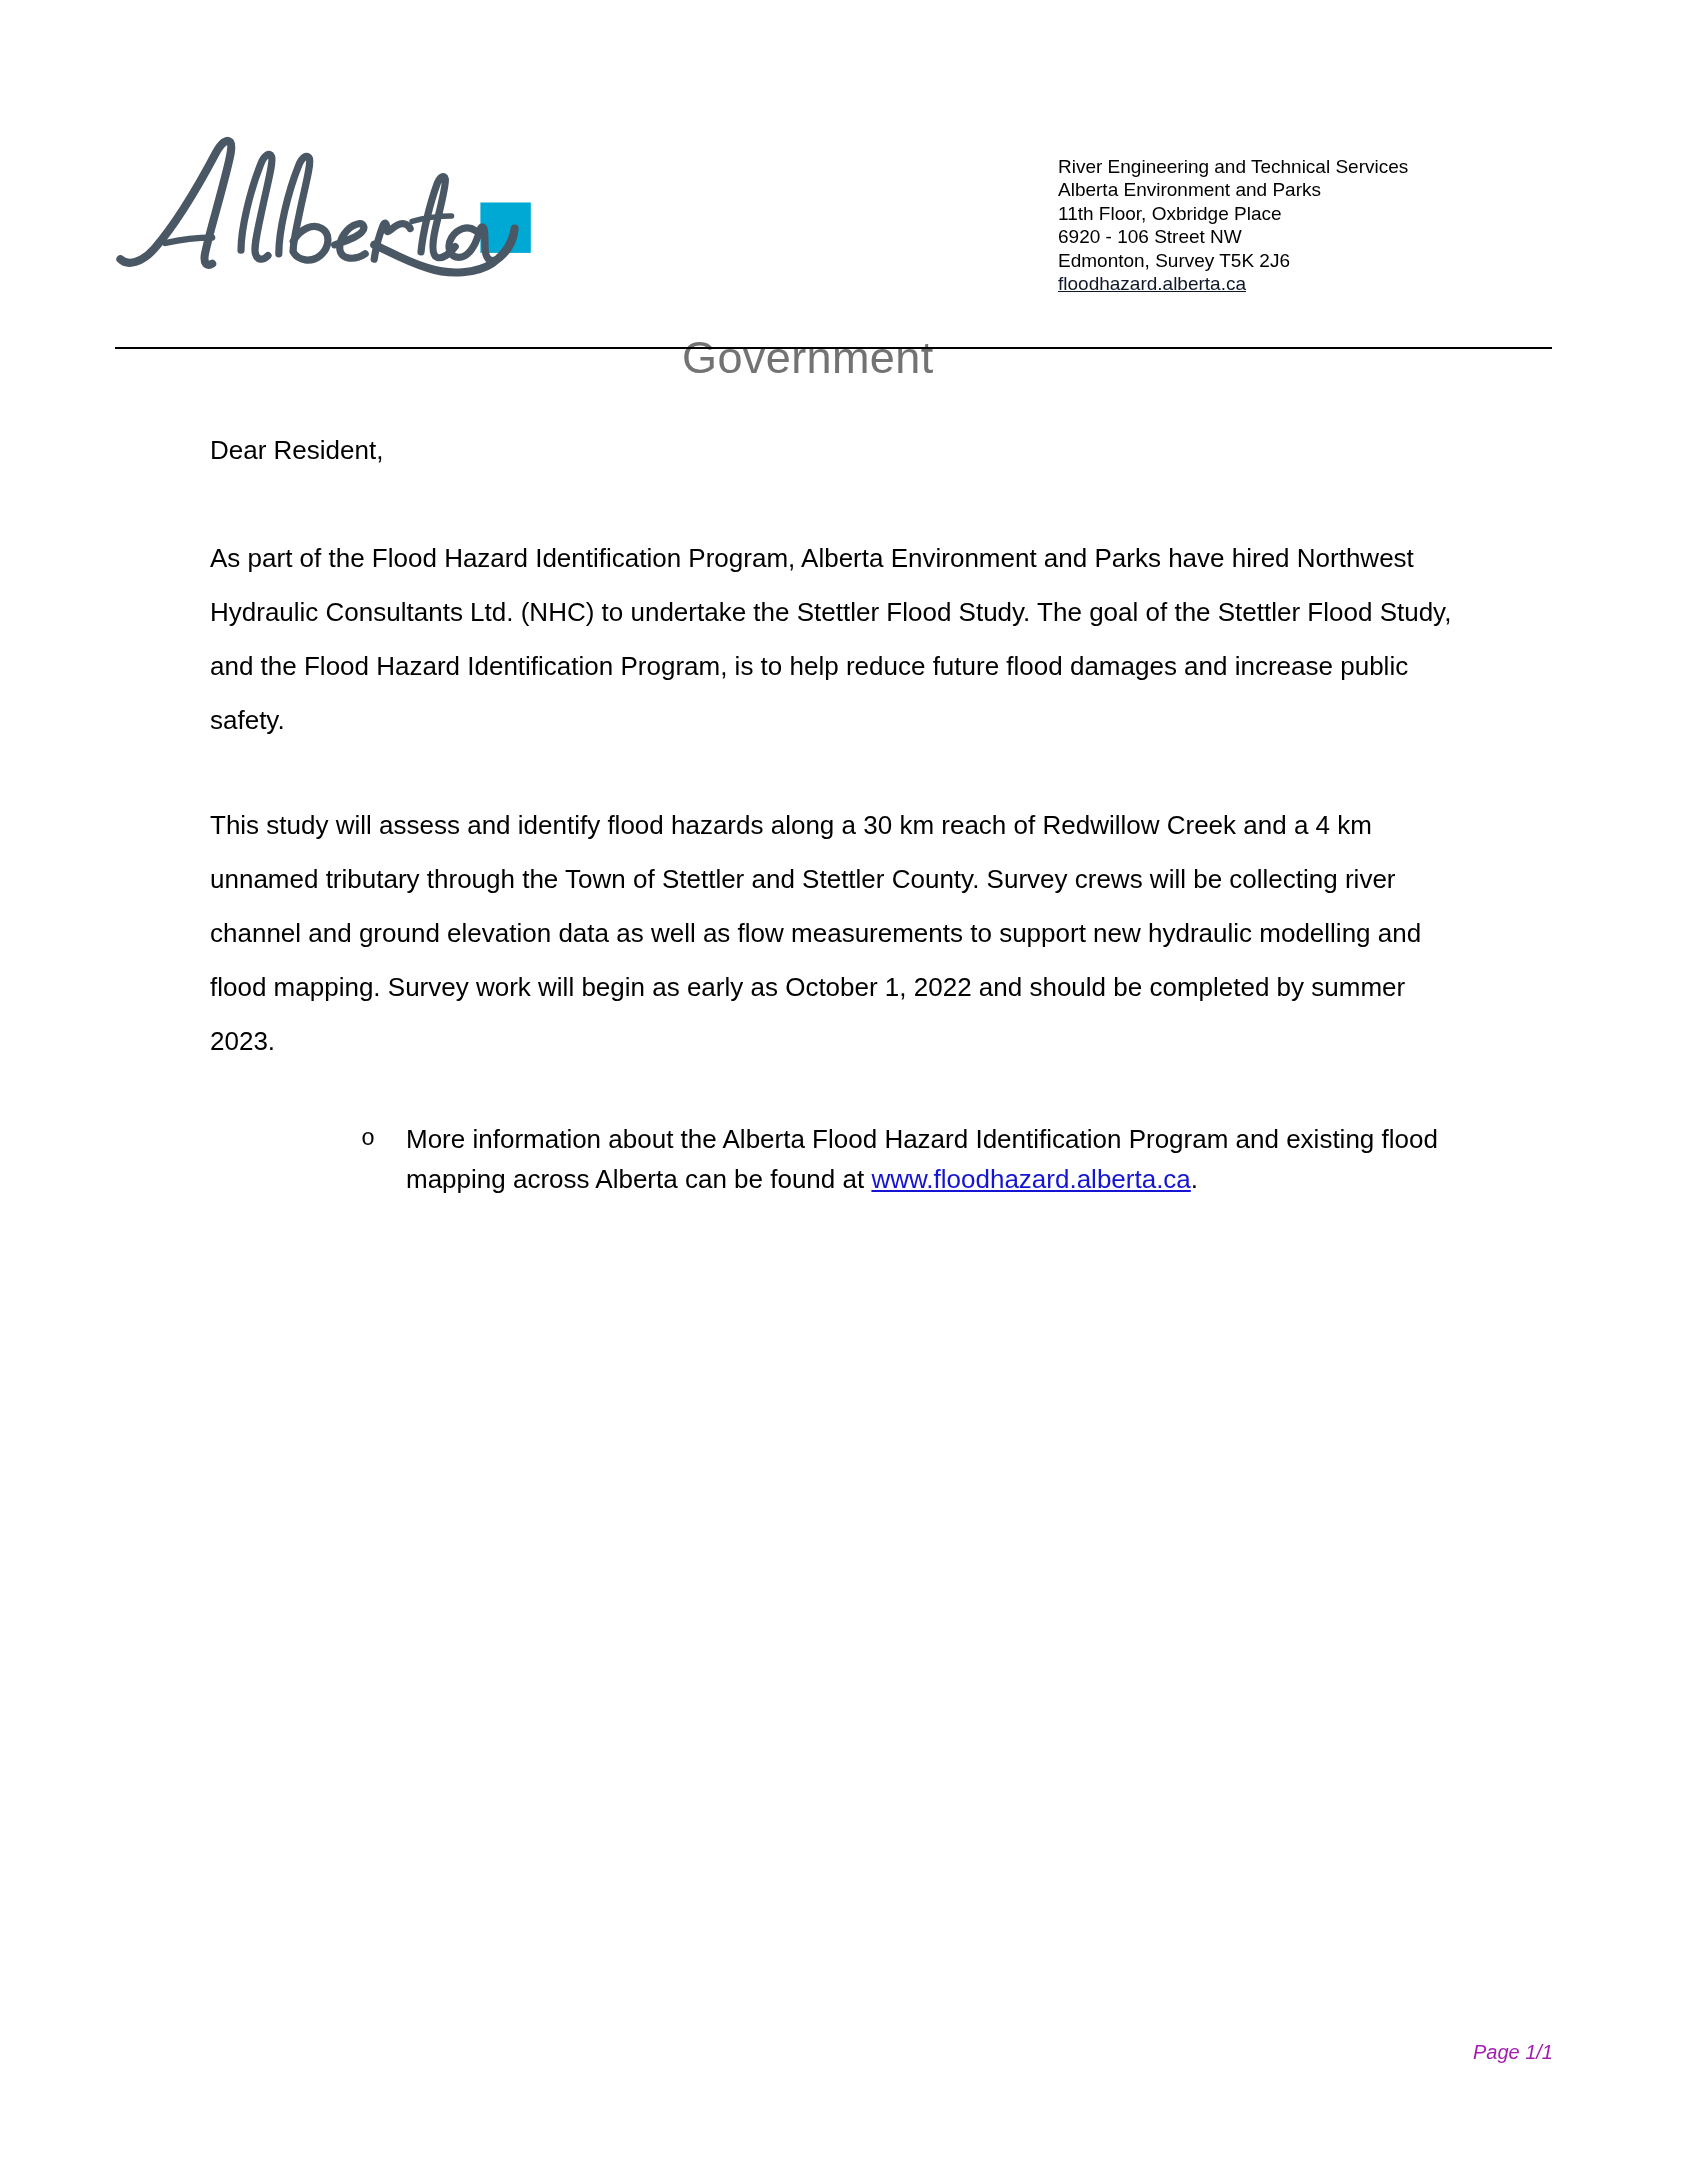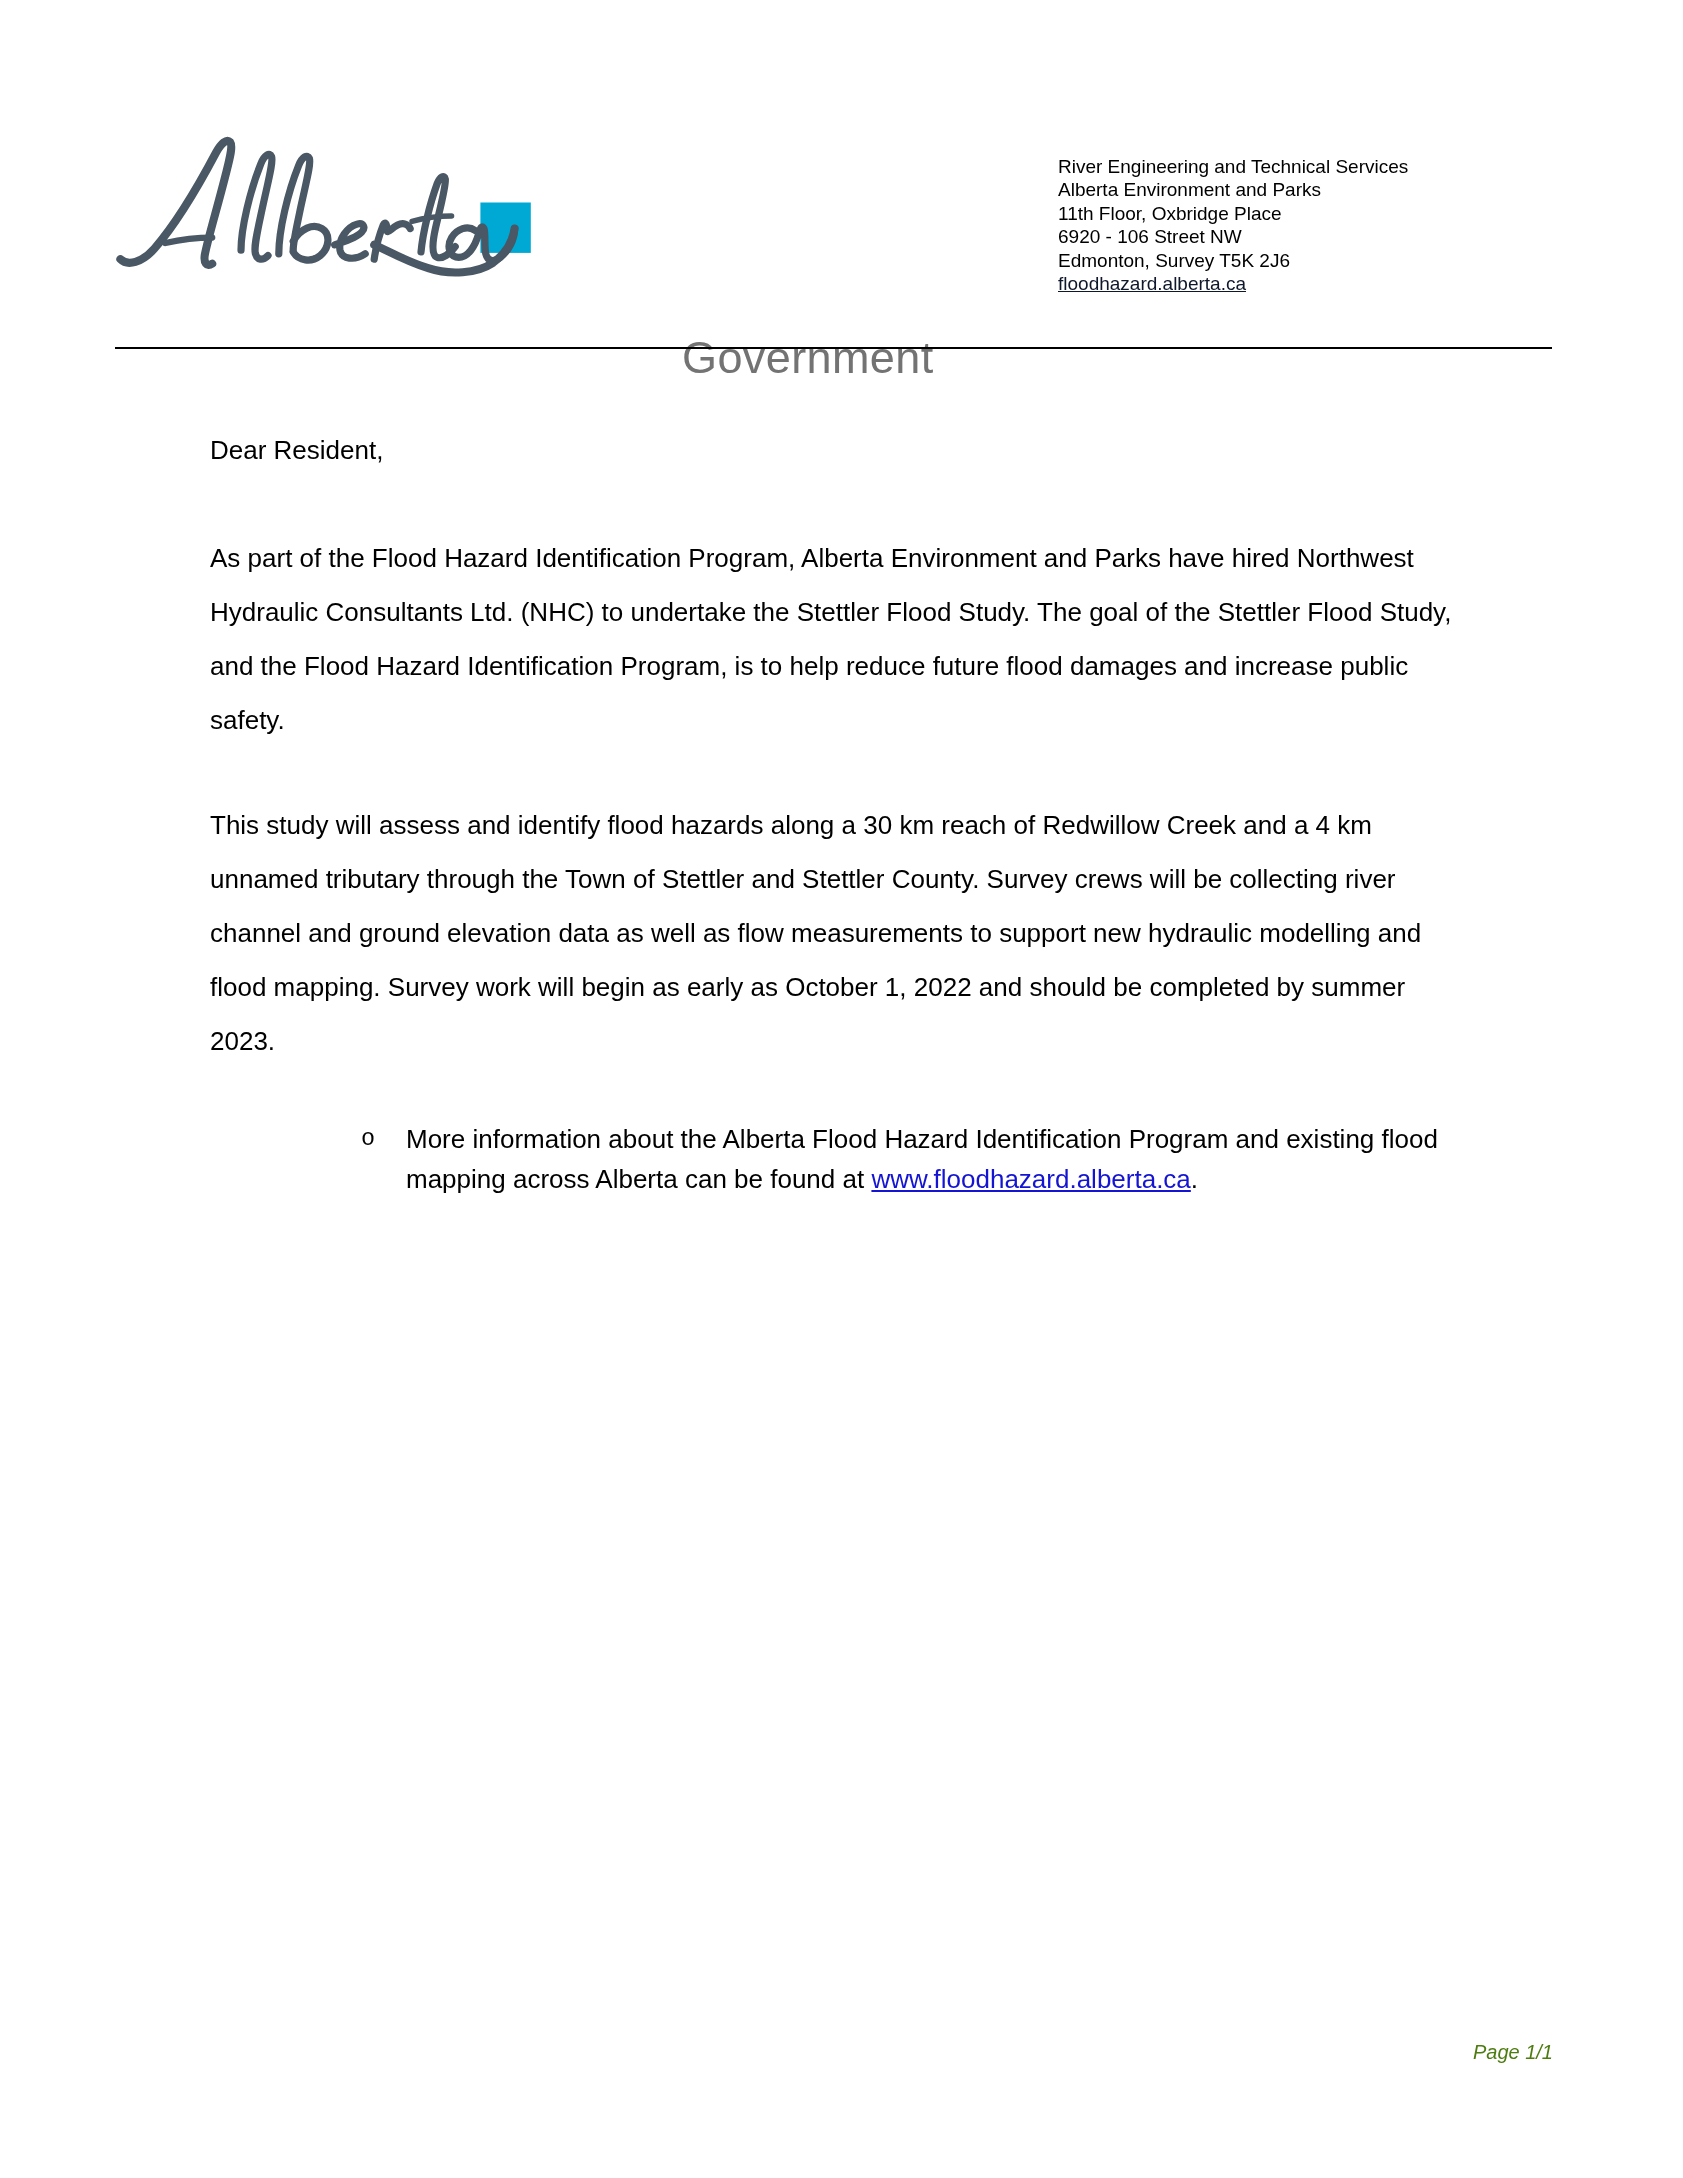--- a/index.html
+++ b/index.html
@@ -142,21 +142,21 @@
   
   .page-footer {
     position: absolute;
     left: 0;
     top: 2041px;
     width: 1553px;
     text-align: right;
     font-family: "Liberation Sans", sans-serif;
     font-size: 20px;
     font-style: italic;
-    color: #4d7c0f;
+    color: #a21caf;
   }
 </style>
 </head>
 <body>
 
 <div class="page">
 
   <div class="letterhead">
 
     <div class="logo-block">

